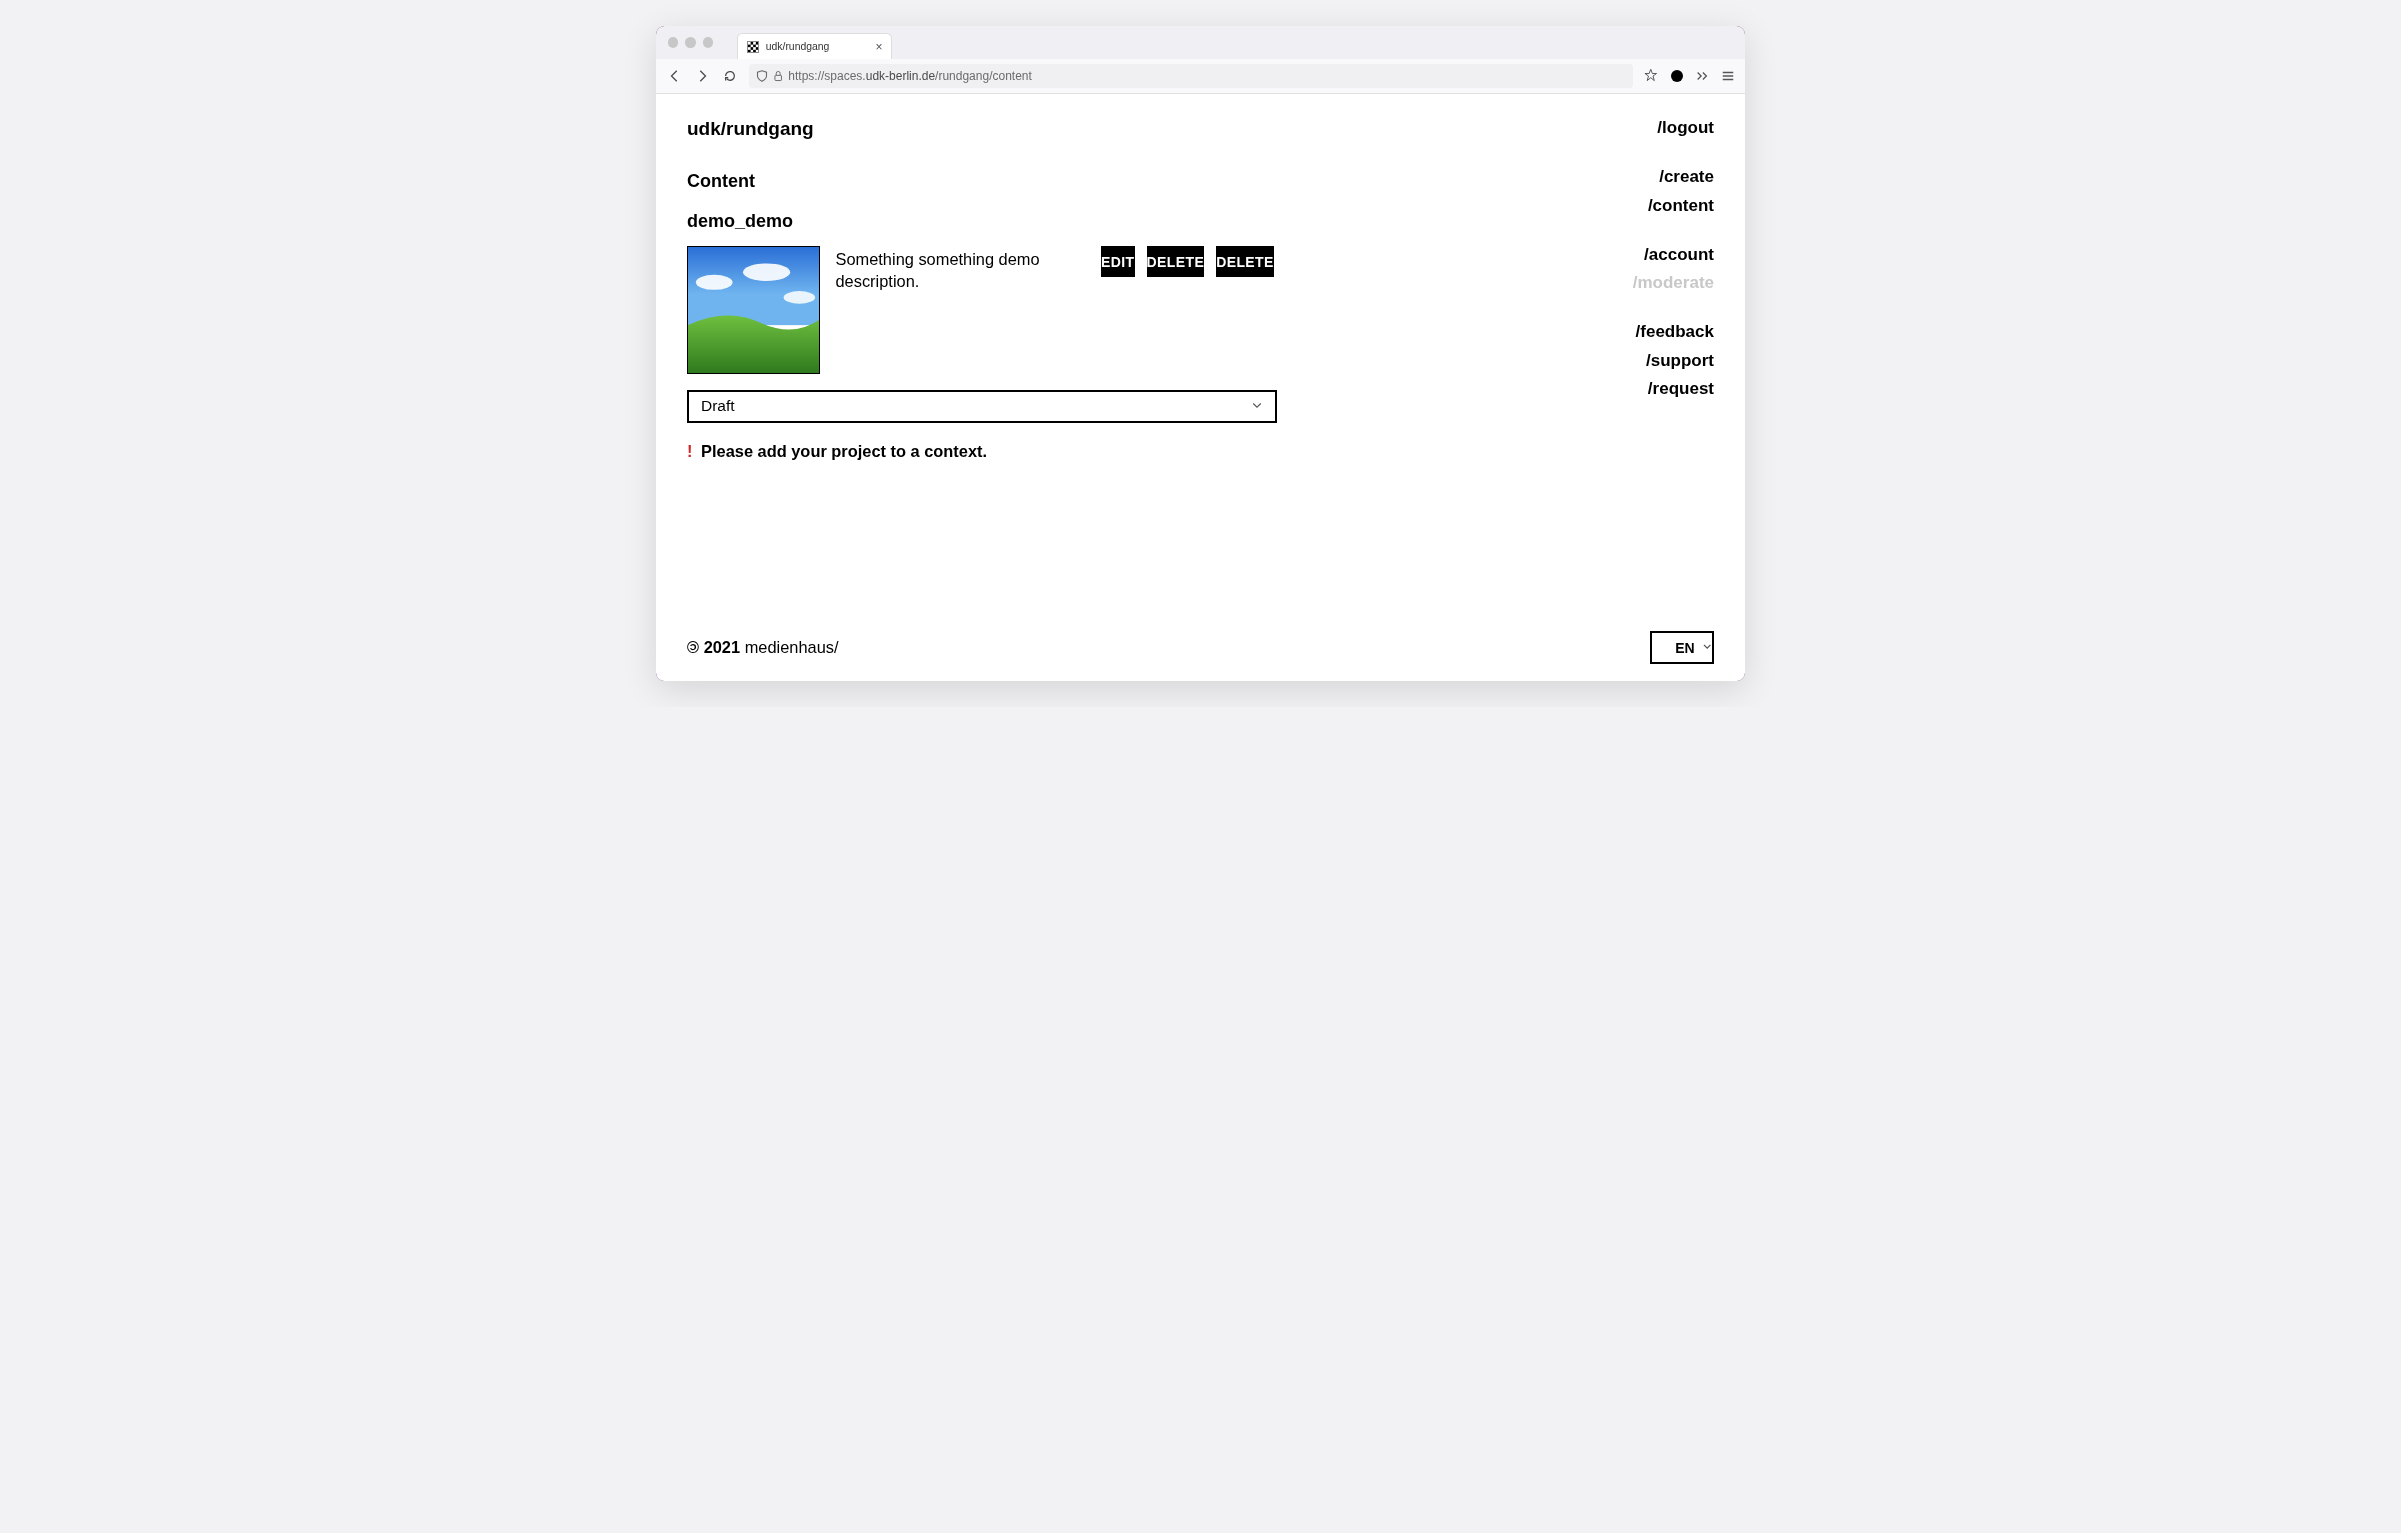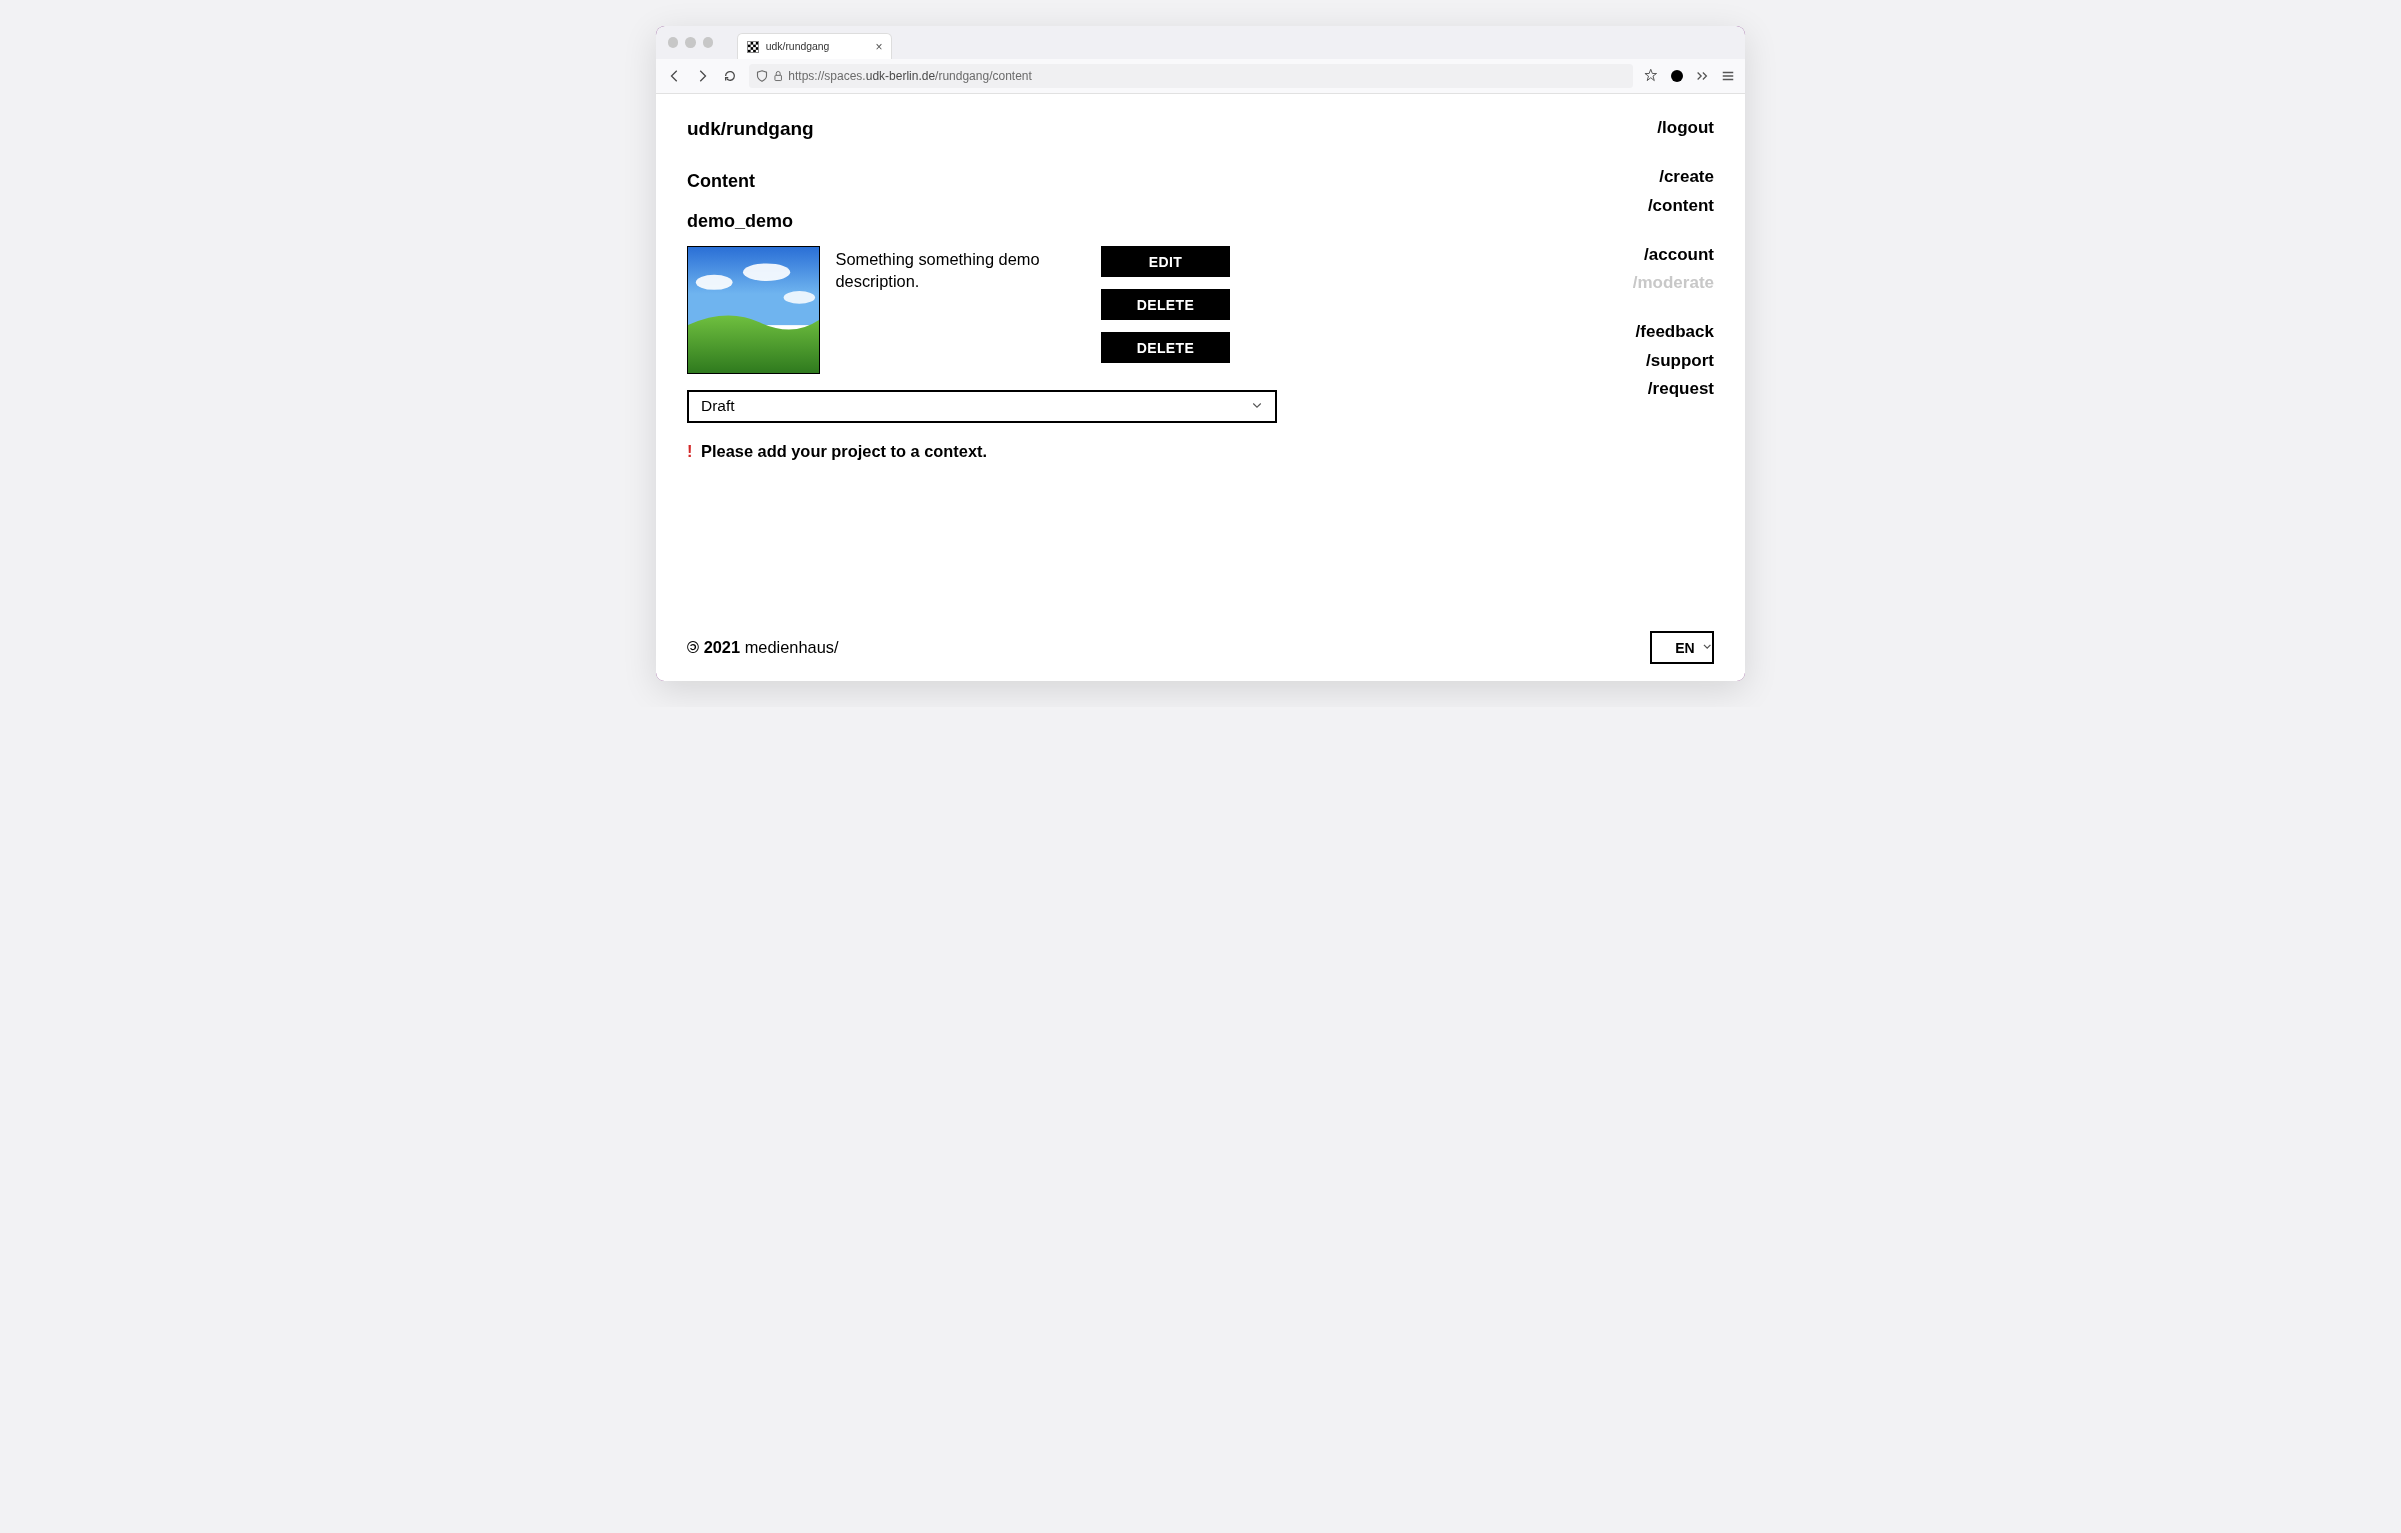--- a/index.html
+++ b/index.html
@@ -99,21 +99,21 @@
 
     .project-row { display: flex; gap: 15.5px; align-items: flex-start; margin-bottom: 15.5px; }
     .thumb {
       width: 133px; height: 128px;
       border: 1.7px solid #000;
       overflow: hidden;
       flex-shrink: 0;
     }
     .thumb svg { width: 100%; height: 100%; display: block; }
     .desc { font-size: 16.4px; font-weight: 500; line-height: 1.35; flex: 1; padding-top: 1.7px; max-width: 250px; }
-    .actions { display: flex; flex-direction: column; gap: 12px; width: 129px; }
+    .actions { display: flex; flex-direction: row; gap: 12px; width: 129px; }
     .action-btn {
       background: #000; color: #fff;
       height: 31px;
       display: flex; align-items: center; justify-content: center;
       font-size: 14px; font-weight: 600;
       letter-spacing: 0.4px;
       cursor: pointer;
       border: none;
     }
 

